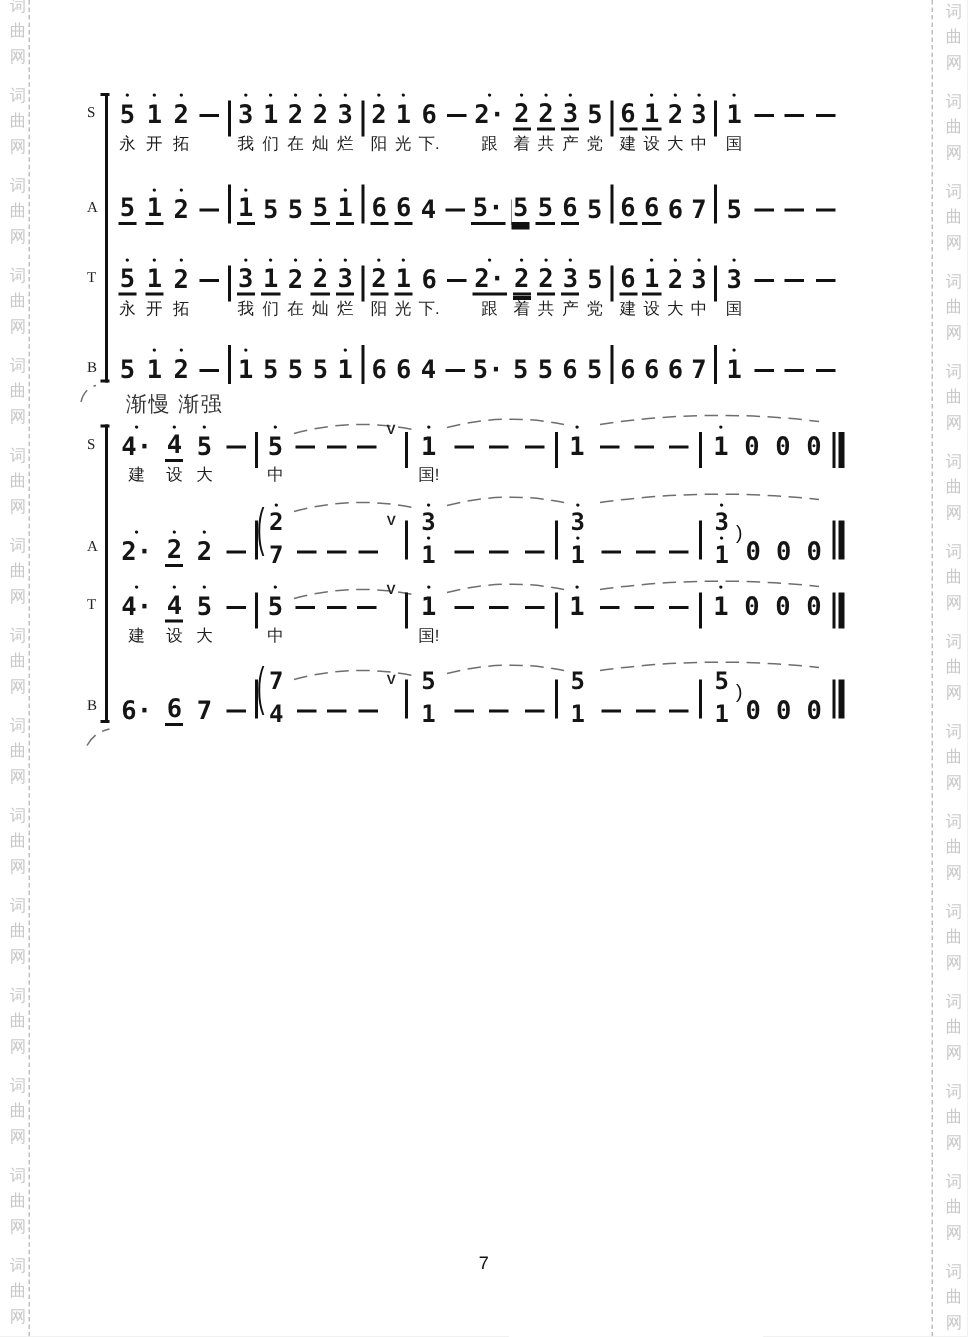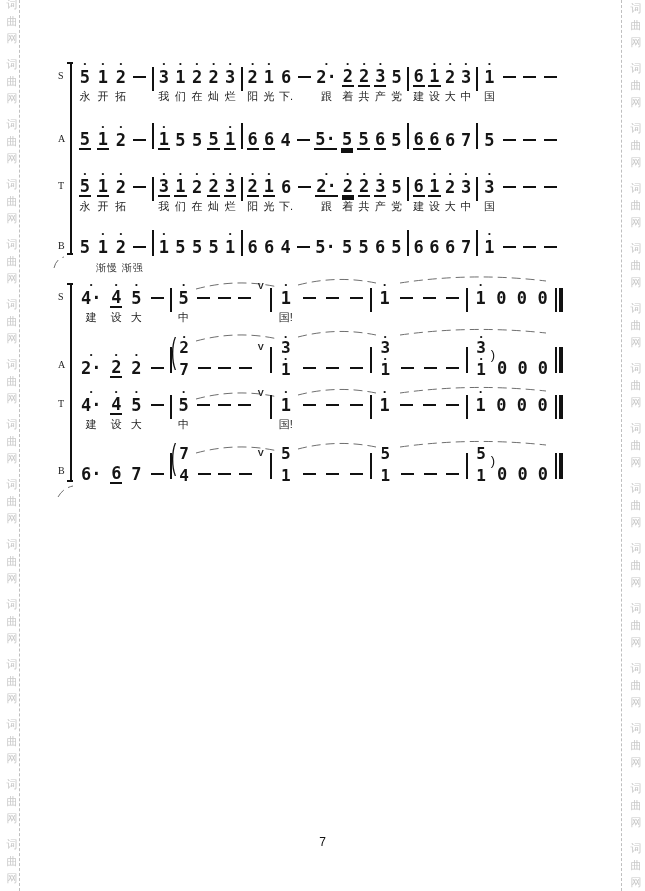--- a/index.html
+++ b/index.html
@@ -41,21 +41,21 @@
   .chords .breath{align-self:flex-start;margin-top:8px;}
   
   .chordcell{position:relative;display:inline-flex;flex-direction:column;align-items:center;margin:0 2px;}
   .subnote{display:flex;flex-direction:column;align-items:center;}
   .subnote .num{font-size:16px;line-height:17px;}
   .subnote .odot{height:5px;line-height:5px;}
   .brace-open{position:absolute;left:-9px;top:2px;font-size:28px;color:#111;
               transform:scaleX(.55) scaleY(1.25);transform-origin:center;font-weight:normal;}
   .brace-close{position:absolute;right:-8px;top:13px;font-size:13px;color:#111;}
   
-  #direction{position:absolute;left:96px;top:261px;font-size:10px;color:#333;letter-spacing:1px;}
+  #direction{position:absolute;left:84px;top:261px;font-size:14px;color:#333;letter-spacing:1px;}
   #pagenum{position:absolute;left:0;right:0;top:835px;text-align:center;font-size:12px;color:#111;}
   #ties{position:absolute;left:0;top:0;pointer-events:none;}
 </style>
 </head>
 <body>
 
 <div id="page">
 
   <div class="guide" style="left:19px"></div>
   <div class="guide" style="left:621px"></div>

